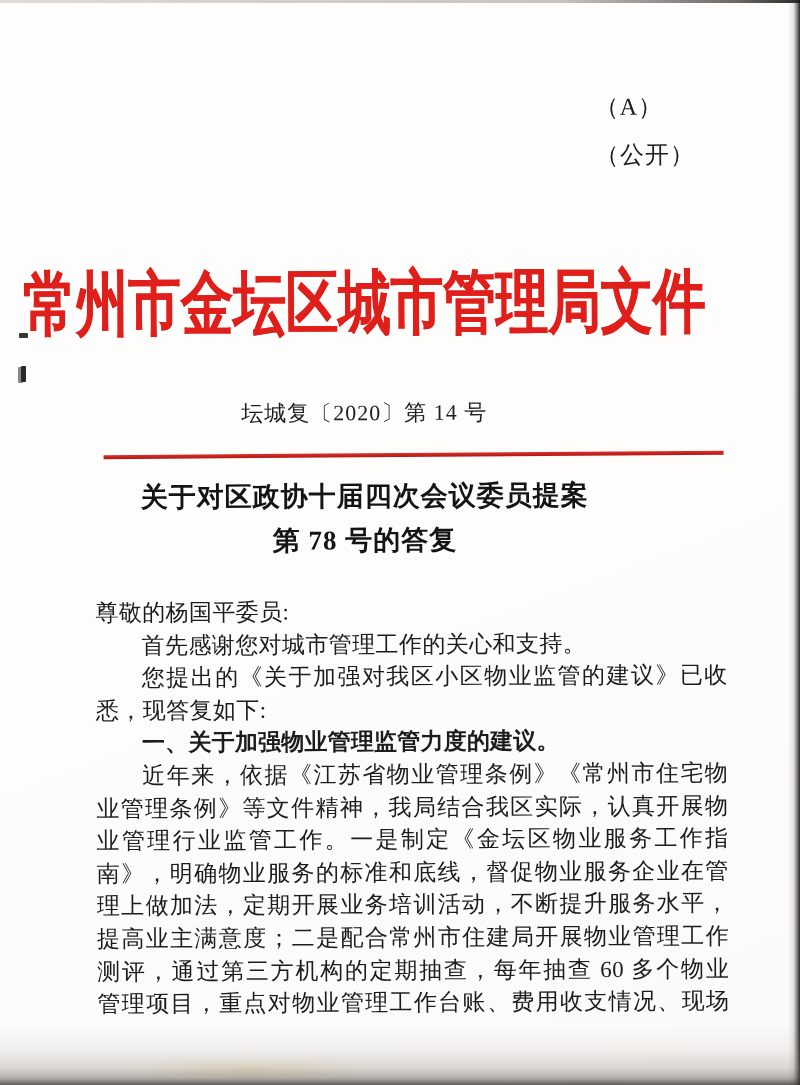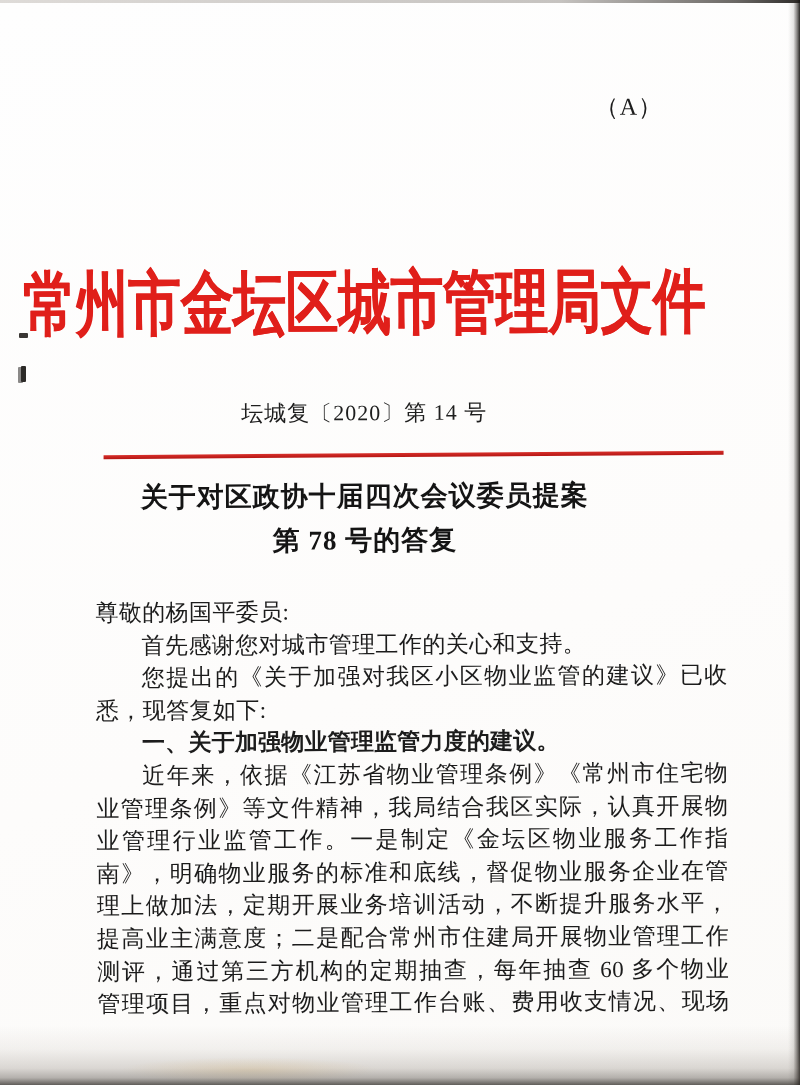--- a/index.html
+++ b/index.html
@@ -110,20 +110,21 @@
   }
 </style>
 </head>
 <body>
 
 <div class="scan-page">
   <div class="sheet">
 
     <div class="classification">
       <div>（A）</div>
+      <div>（公开）</div>
     </div>
 
     <div class="agency-title">
       <span class="stretch">常州市金坛区城市管理局文件</span>
     </div>
 
     <div class="doc-number">坛城复〔2020〕第 14 号</div>
 
     <div class="red-divider"></div>
 

